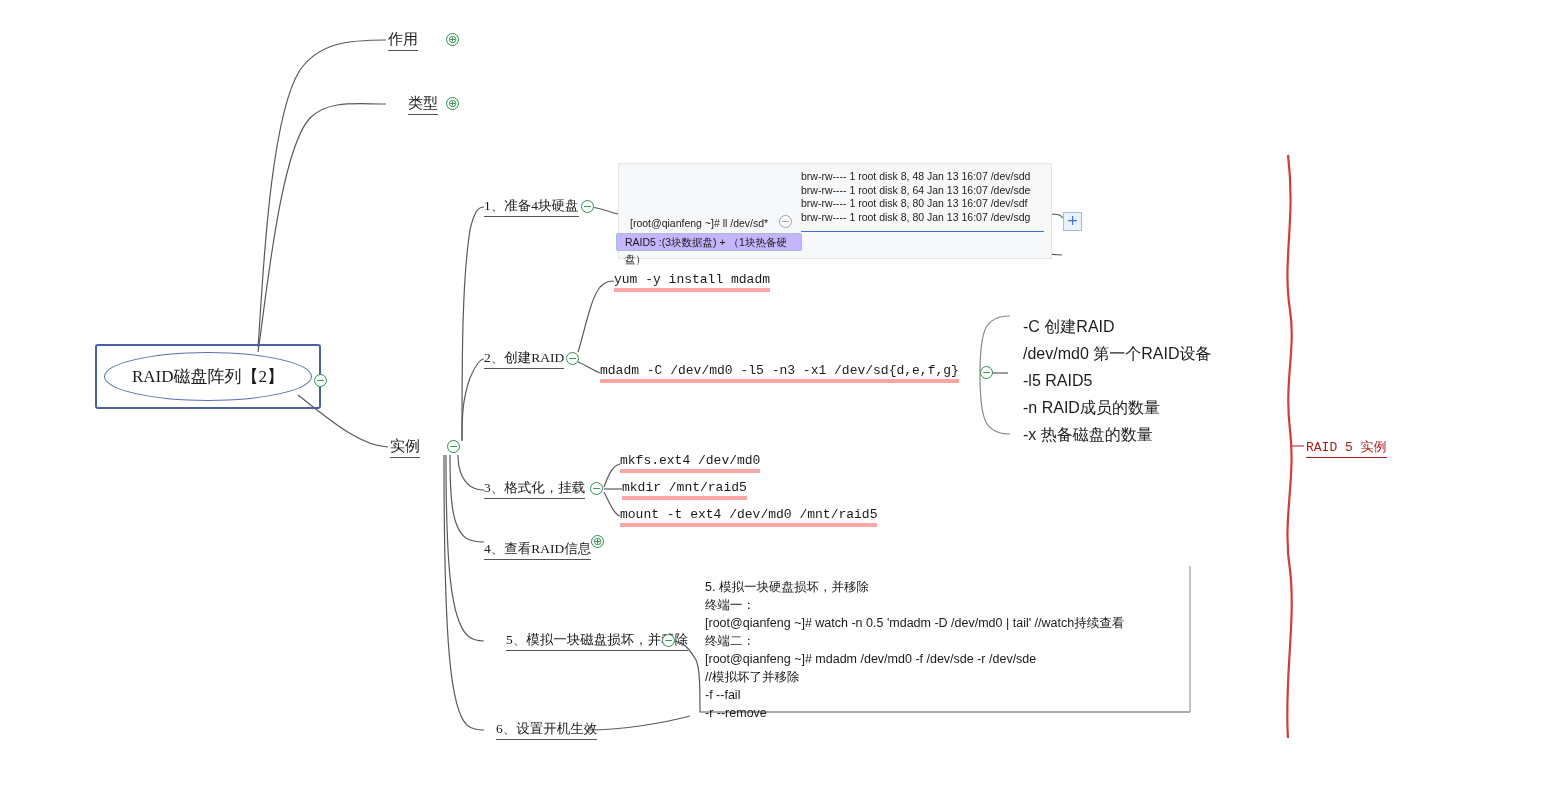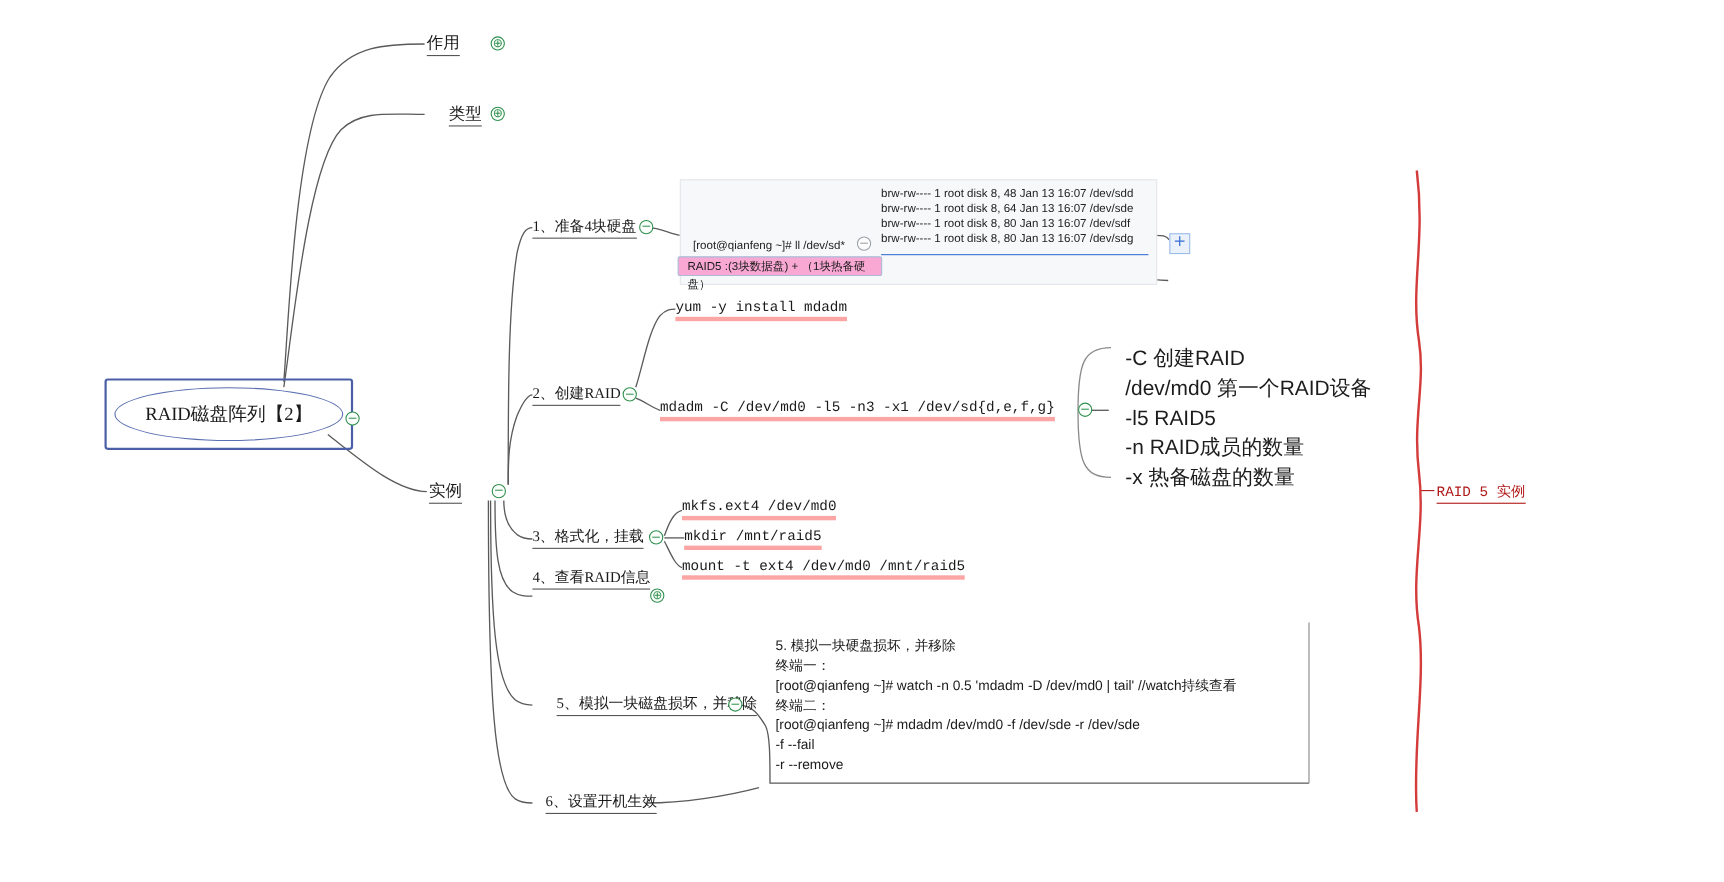--- a/index.html
+++ b/index.html
@@ -158,37 +158,37 @@
     line-height: 15px;
     text-align: center;
     font-family: "DejaVu Sans", sans-serif;
   }
   .raid5-note {
     position: absolute;
     left: 616px;
     top: 233px;
     width: 186px;
     height: 18px;
-    background: #f9a8d4;
+    background: #c4b5fd;
     border: 1px solid #a8bcd8;
     border-radius: 2px;
     font-size: 10.5px;
     color: #1a1a1a;
     line-height: 17px;
     padding-left: 8px;
     box-sizing: border-box;
     font-family: "Liberation Sans", sans-serif;
   }
   
   .opt-list {
     position: absolute;
     left: 1023px;
     top: 313px;
     font-family: "Liberation Sans", sans-serif;
-    font-size: 19px;
+    font-size: 16px;
     color: #1c1c1c;
     line-height: 27px;
   }
   
   .sim-block {
     position: absolute;
     left: 705px;
     top: 566px;
     font-family: "Liberation Sans", sans-serif;
     font-size: 12.5px;
@@ -329,36 +329,37 @@
 
   <div class="node sub-label" style="left:484px; top:479px;">3、格式化，挂载</div>
   <div class="toggle minus" style="left:590px; top:482px;">
       <span>−</span>
     </div>
 
   <div class="node mono underline-node" style="left:620px; top:453px;">mkfs.ext4   /dev/md0</div>
   <div class="node mono underline-node" style="left:622px; top:480px;">mkdir   /mnt/raid5</div>
   <div class="node mono underline-node" style="left:620px; top:507px;">mount -t ext4   /dev/md0    /mnt/raid5</div>
 
-  <div class="node sub-label" style="left:484px; top:516px;">4、查看RAID信息</div>
+  <div class="node sub-label" style="left:484px; top:540px;">4、查看RAID信息</div>
   <div class="toggle plus" style="left:591px; top:535px;">
       <span>⊕</span>
     </div>
 
   <div class="node sub-label" style="left:484px; top:631px;margin-left:22px;">5、模拟一块磁盘损坏，并移除</div>
   <div class="toggle minus" style="left:662px; top:634px;">
       <span>−</span>
     </div>
 
   <div class="sim-block">
     <div>5. 模拟一块硬盘损坏，并移除</div>
     <div>终端一：</div>
     <div>[root@qianfeng ~]# watch -n 0.5 'mdadm -D /dev/md0 | tail' //watch持续查看</div>
     <div>终端二：</div>
     <div>[root@qianfeng ~]# mdadm /dev/md0 -f /dev/sde -r /dev/sde</div>
+    <div>//模拟坏了并移除</div>
     <div> -f --fail</div>
     <div> -r --remove</div>
   </div>
 
   <div class="node sub-label" style="left:496px; top:720px;">6、设置开机生效</div>
 
   <div class="right-label">RAID 5 实例</div>
 
 </div>
 

